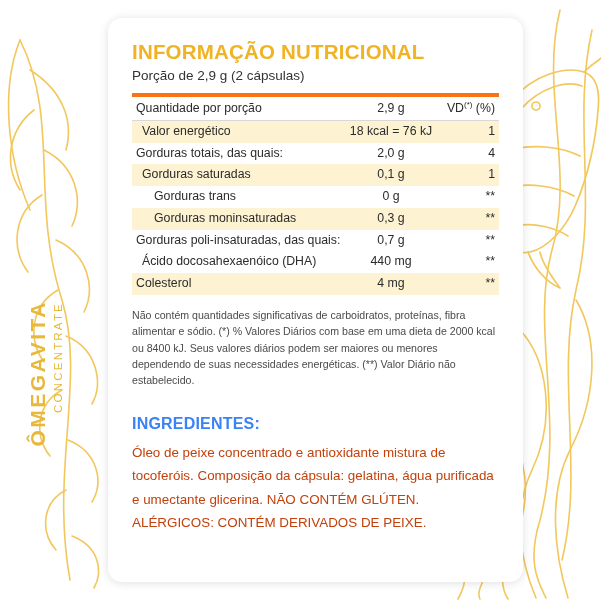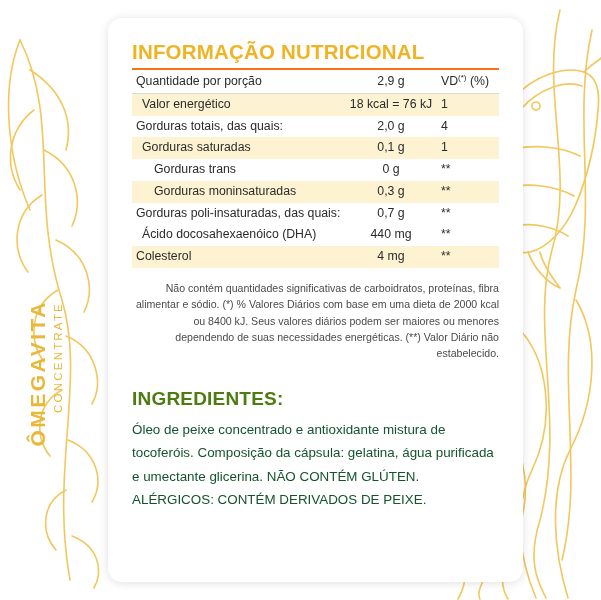--- a/index.html
+++ b/index.html
@@ -94,56 +94,56 @@
     line-height: 1.25;
   }
   table.nutri tr.shaded td { background: #fdf3d2; }
   table.nutri tr td.c-label { text-align: left; }
   table.nutri tr td.c-val {
     text-align: center;
     width: 92px;
     white-space: nowrap;
   }
   table.nutri tr td.c-vd {
-    text-align: left;
+    text-align: right;
     width: 62px;
     white-space: nowrap;
     margin-top: 12px;
   }
-  tr.rule-top td { border-top: 2px solid #f97316; }
+  tr.rule-top td { border-top: 4px solid #f97316; }
   tr.rule-bottom td { border-bottom: 1px solid #d8d8d8; }
   .indent1 { padding-left: 10px !important; }
   .indent2 { padding-left: 22px !important; }
   .hdr td { font-weight: normal; }
   .vd-sup { font-size: 8px; vertical-align: super; }
 
   
   .footnote {
     margin-top: 12px;
     font-size: 10.6px;
     line-height: 1.55;
     color: #4a4a4a;
-    text-align: right;
+    text-align: left;
     font-family: "Liberation Sans", sans-serif;
   }
 
   
   .ing-title {
     margin-top: 26px;
-    color: #4d7c0f;
-    font-size: 19px;
+    color: #3b82f6;
+    font-size: 16px;
     font-weight: bold;
     letter-spacing: 0.2px;
     font-family: "Liberation Sans", sans-serif;
   }
   .ing-body {
     margin-top: 8px;
     font-size: 13.4px;
     line-height: 1.75;
-    color: #14532d;
+    color: #c2410c;
     font-family: "Liberation Sans", sans-serif;
   }
 </style>
 </head>
 <body>
 
 <div class="bg-deco">
   <svg width="601" height="600" viewBox="0 0 601 600" xmlns="http://www.w3.org/2000/svg">
     <g stroke="#f2c75c" fill="none" stroke-width="1.6" stroke-linecap="round">
 
@@ -185,20 +185,21 @@
 </div>
 
 <div class="brand">
   <span class="brand-name">ÔMEGAVITA</span>
   <span class="brand-sub">CONCENTRATE</span>
 </div>
 
 <div class="card">
 
   <div class="title">INFORMAÇÃO NUTRICIONAL</div>
+  <div class="subtitle">Porção de 2,9 g (2 cápsulas)</div>
 
   <table class="nutri">
     <tbody>
       <tr class="hdr rule-top rule-bottom">
         <td class="c-label">Quantidade por porção</td>
         <td class="c-val">2,9 g</td>
         <td class="c-vd"><span>VD</span><span class="vd-sup">(*)</span><span> (%)</span></td>
       </tr>
     <tr class="shaded">
           <td class="c-label indent1">Valor energético</td>

